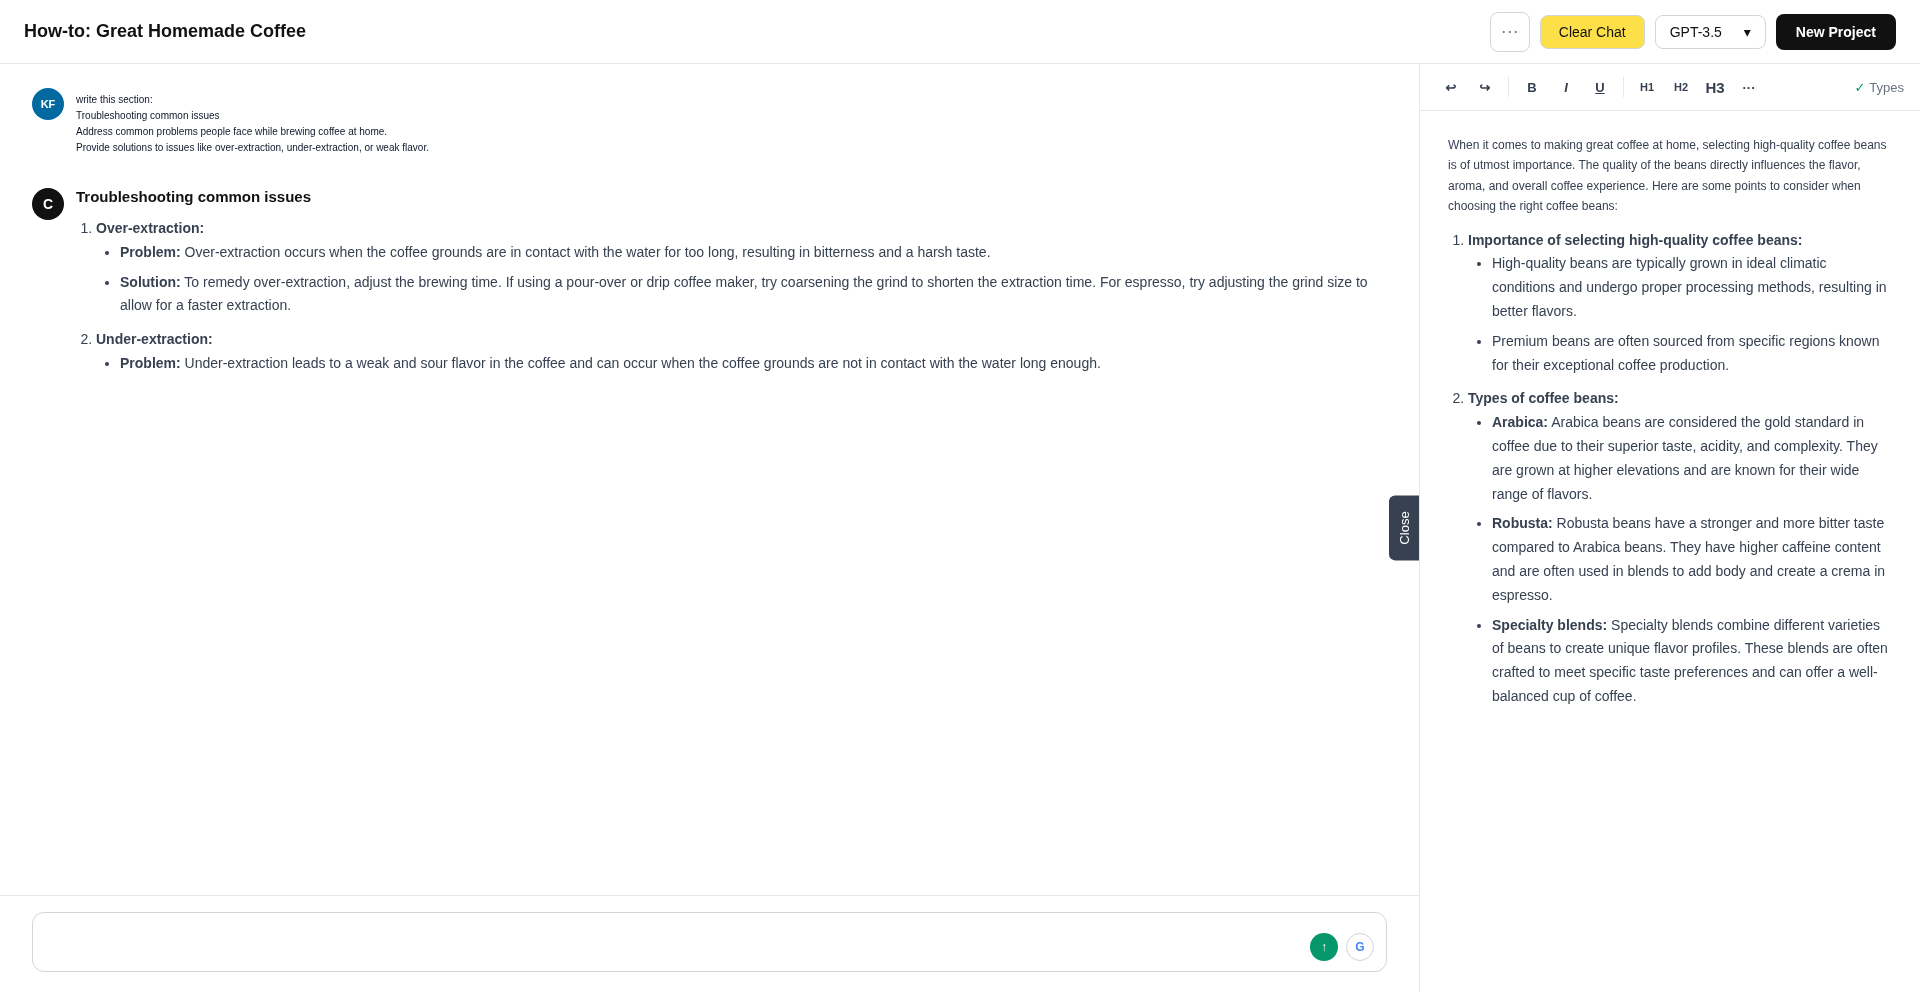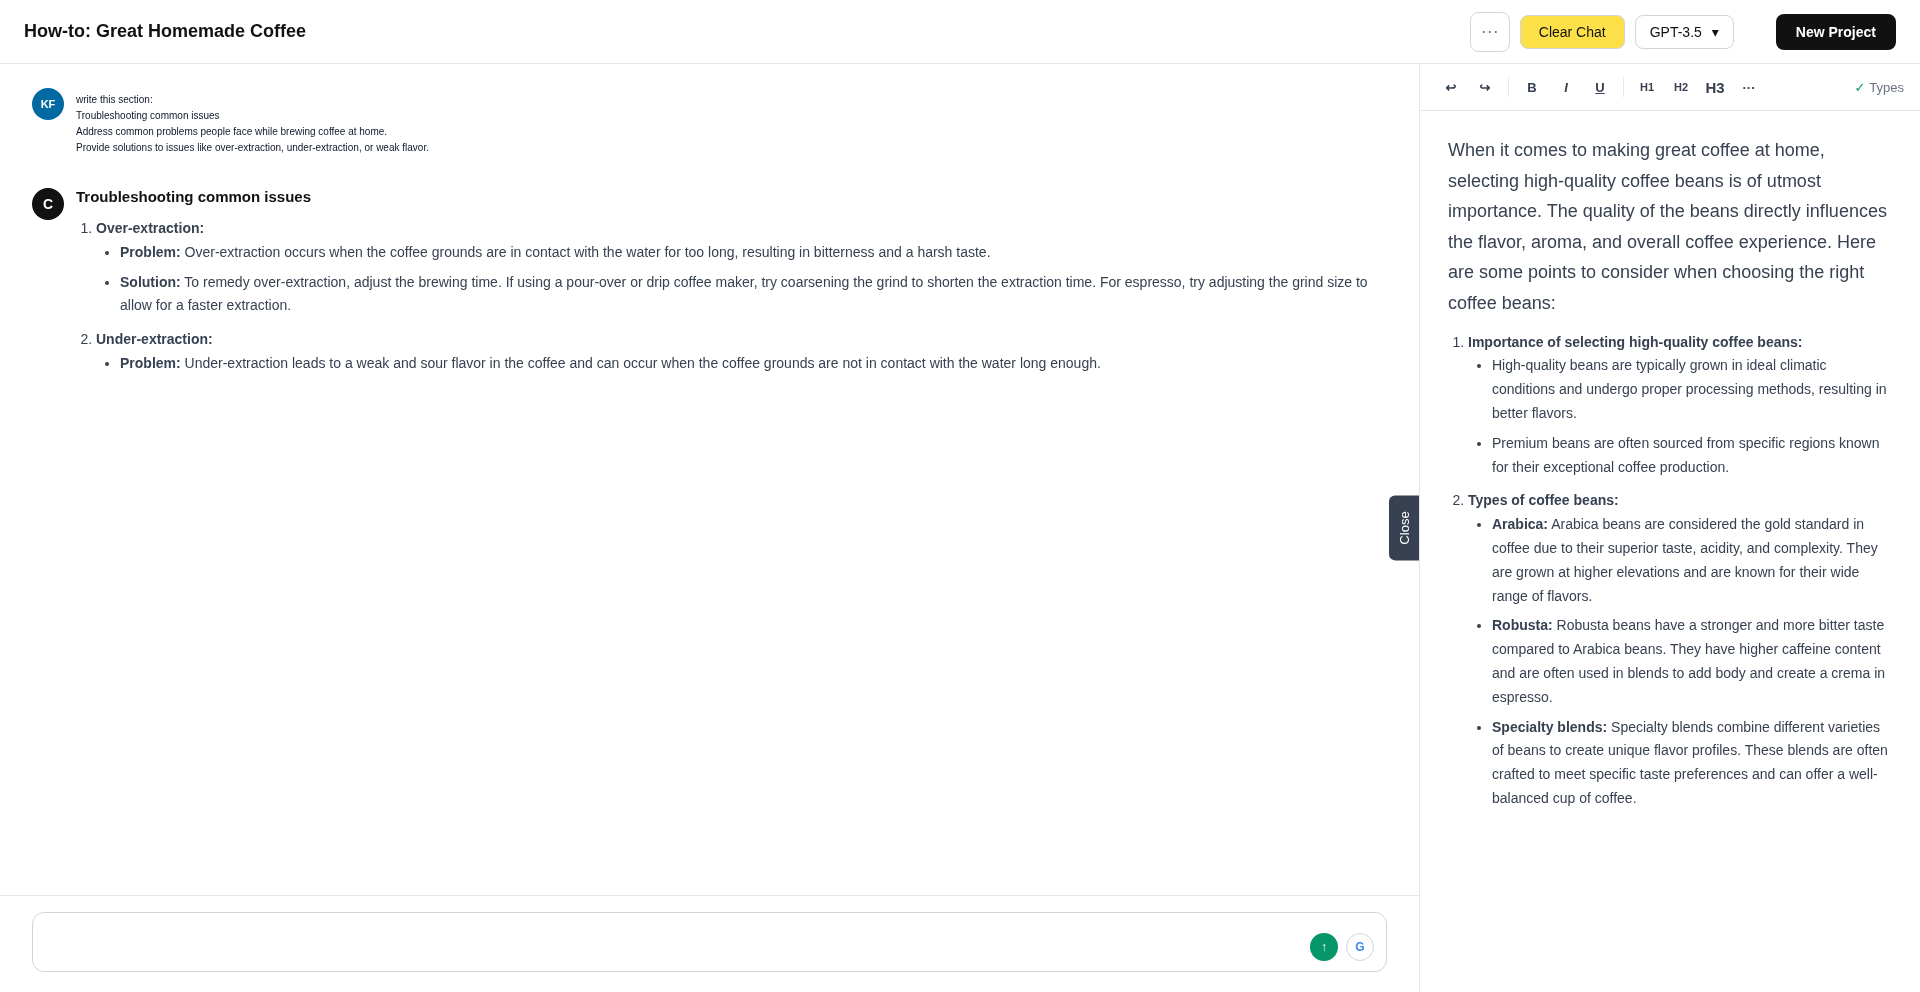--- a/index.html
+++ b/index.html
@@ -45,39 +45,38 @@
       border-radius: 8px;
       background: #fde047;
       cursor: pointer;
       font-size: 14px;
       color: #111;
       font-weight: 500;
     }
     .model-selector {
       display: flex;
       align-items: center;
-      gap: 10px;
+      gap: 22px;
       padding: 8px 14px;
       border: 1px solid #d1d5db;
       border-radius: 8px;
       background: #fff;
       cursor: pointer;
       font-size: 14px;
       color: #111;
     }
     .btn-new-project {
       padding: 10px 20px;
       background: #111;
       color: #fff;
       border: none;
       border-radius: 8px;
       cursor: pointer;
       font-size: 14px;
       font-weight: 600;
-      margin-left: 32px;
     }
 
     
     .main-layout {
       display: flex;
       flex: 1;
       overflow: hidden;
     }
 
     
@@ -312,21 +311,21 @@
       overflow-y: auto;
       padding: 24px 28px;
     }
     .editor-h2 {
       font-size: 16px;
       font-weight: 600;
       color: #111;
       margin-bottom: 14px;
     }
     .editor-p {
-      font-size: 18px;
+      font-size: 12px;
       color: #374151;
       line-height: 1.7;
       margin-bottom: 12px;
     }
     .editor-ol {
       padding-left: 20px;
       margin-bottom: 10px;
     }
     .editor-ol li {
       font-size: 14px;

